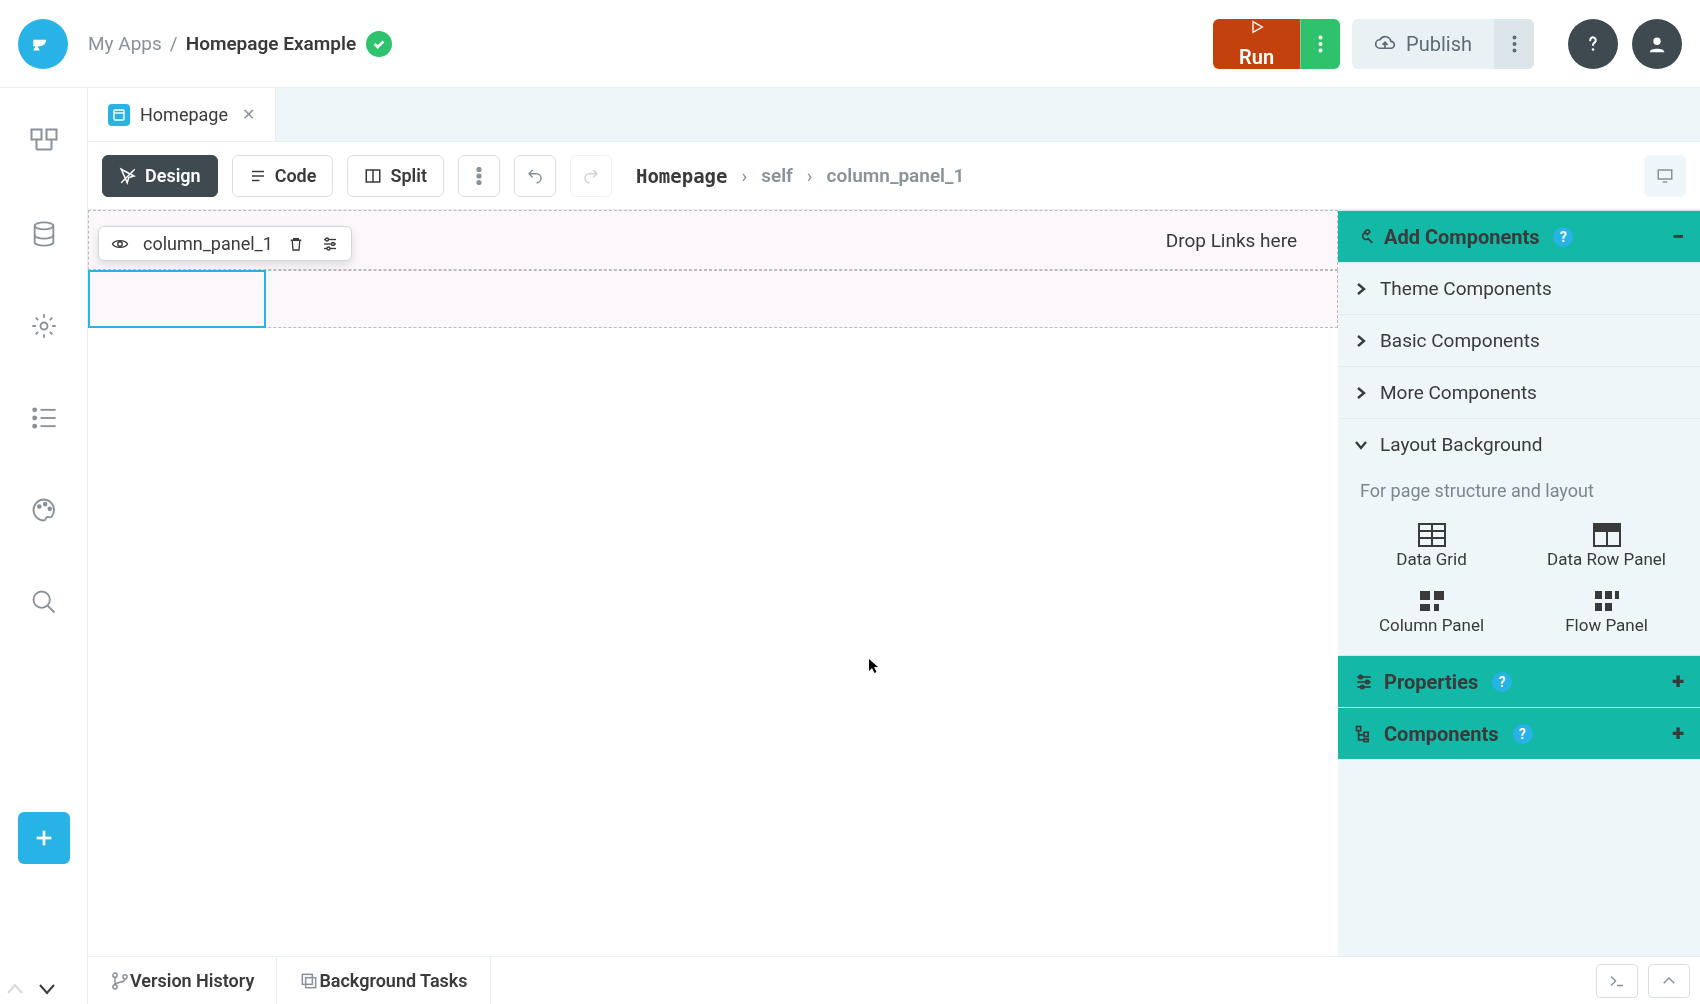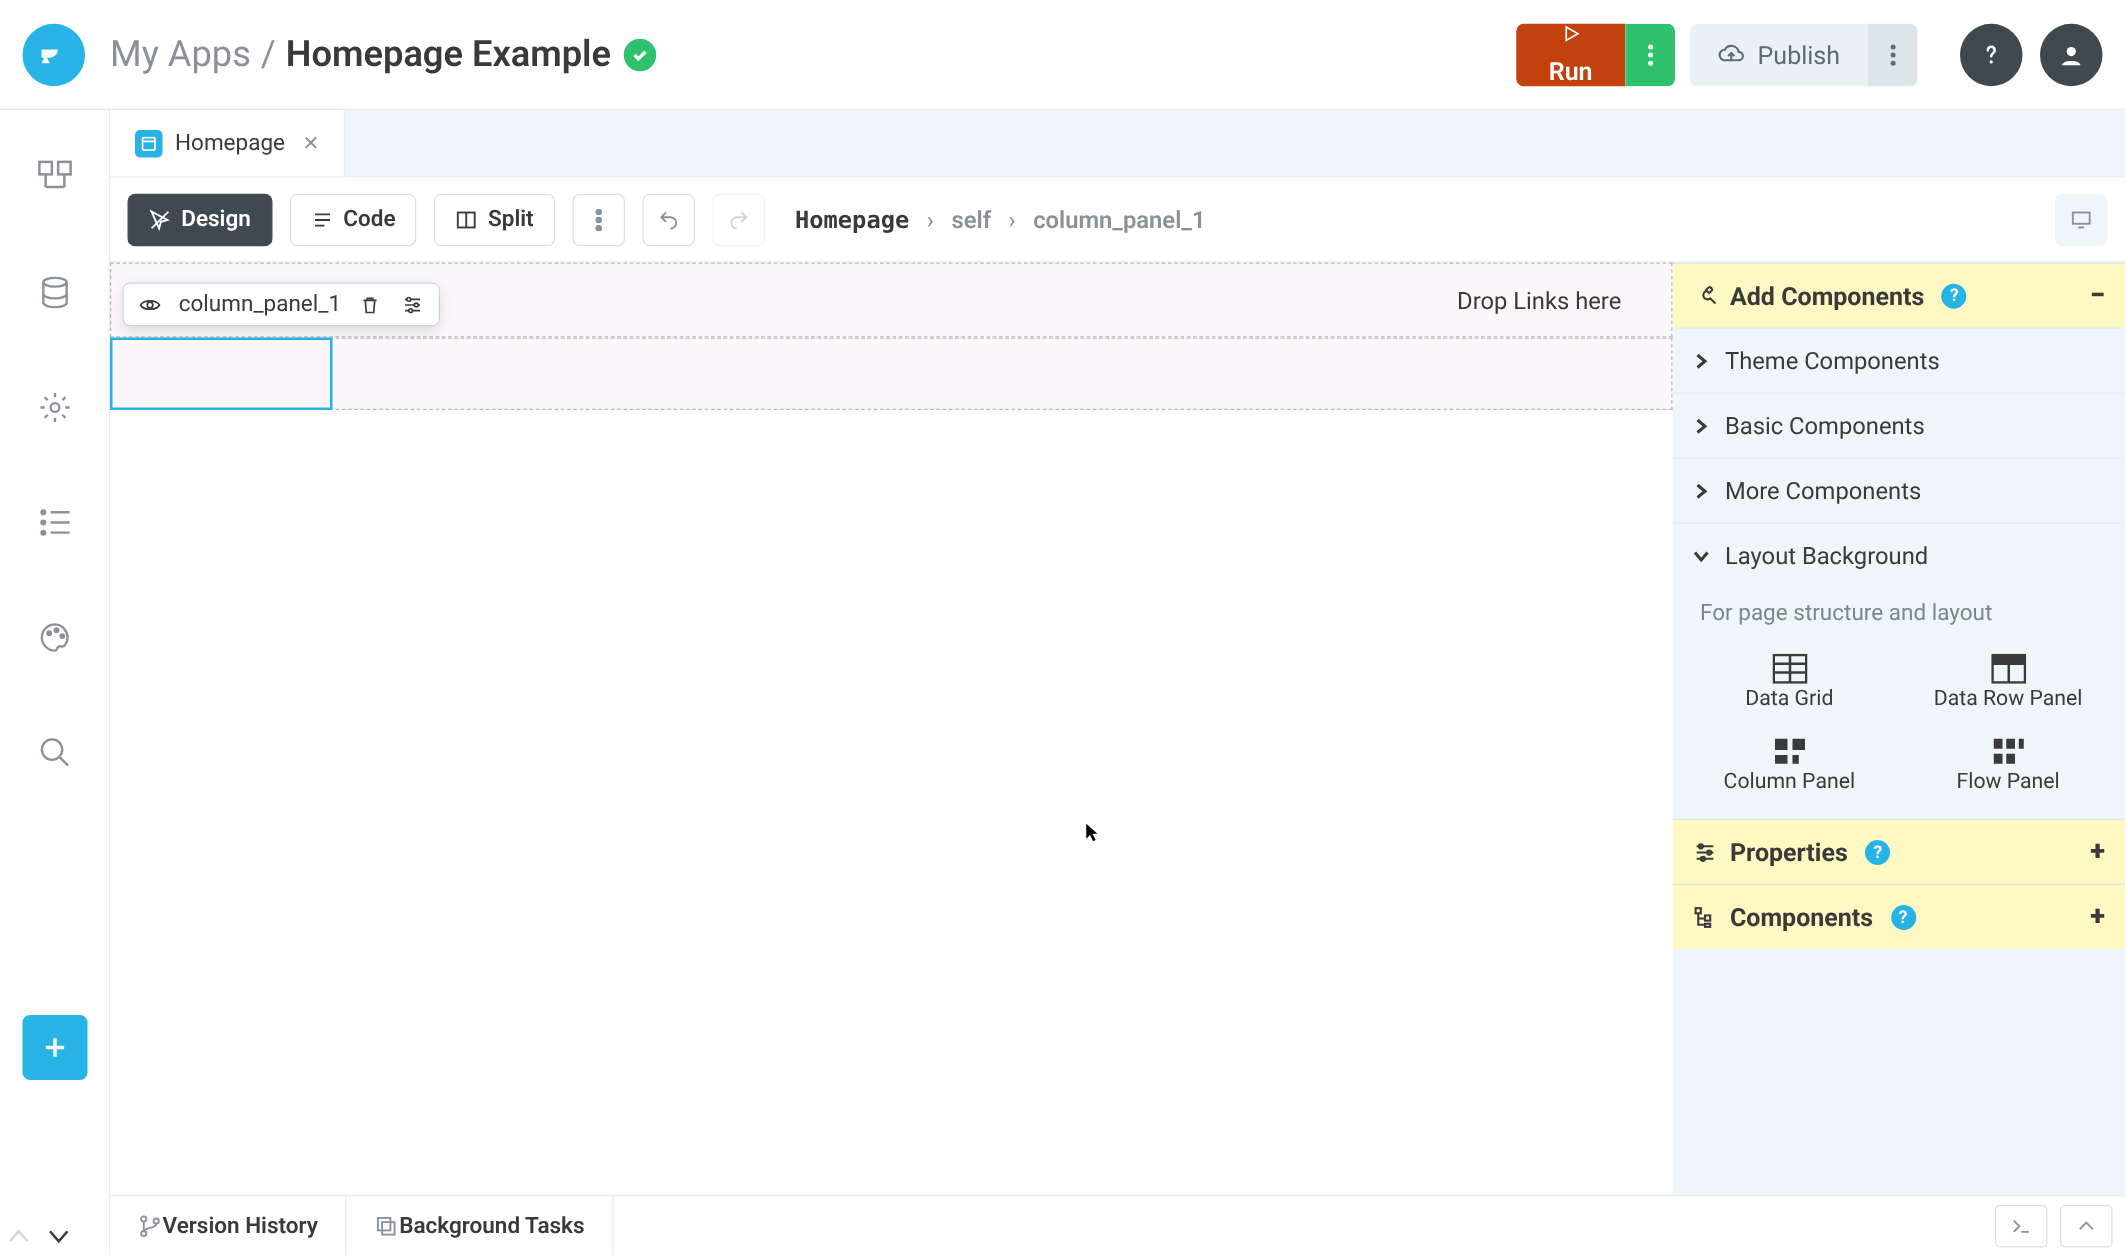--- a/index.html
+++ b/index.html
@@ -2,21 +2,21 @@
 <html><head>
 <meta charset="utf-8">
 <style>
 * { box-sizing: border-box; margin: 0; padding: 0; font-family: -apple-system, BlinkMacSystemFont, "Segoe UI", Roboto, sans-serif; }
 body { background: #fff; color: #3a3a3a; font-size: 15px; overflow: hidden; }
 
 
 .topbar { height: 88px; display: flex; align-items: center; padding: 0 18px; border-bottom: 1px solid #e6eef0; }
 .logo { width: 50px; height: 50px; background: #27b3e6; border-radius: 50%; display: flex; align-items: center; justify-content: center; margin-right: 20px; }
 .logo svg { width: 26px; height: 26px; fill: #fff; }
-.crumbs { font-size: 29px; display: flex; align-items: center; gap: 8px; }
+.crumbs { font-size: 19px; display: flex; align-items: center; gap: 8px; }
 .crumbs .muted { color: #8a9299; }
 .crumbs .sep { color: #8a9299; }
 .crumbs .cur { color: #3a3a3a; font-weight: 600; }
 .status-dot { width: 26px; height: 26px; background: #2dc26b; border-radius: 50%; display: flex; align-items: center; justify-content: center; margin-left: 10px; }
 .status-dot svg { width: 14px; height: 14px; stroke: #fff; stroke-width: 3; fill: none; }
 .tb-spacer { flex: 1; }
 .btn-run { display: flex; align-items: center; gap: 10px; background: #c2410c; color: #fff; height: 50px; padding: 0 26px; border-radius: 6px 0 0 6px; font-size: 20px; font-weight: 600; cursor: pointer; flex-direction: column; }
 .btn-run svg { width: 20px; height: 20px; fill: none; stroke: #fff; stroke-width: 2; }
 .btn-run-more { width: 40px; height: 50px; background: #2dc26b; border-left: 1px solid rgba(255,255,255,0.3); border-radius: 0 6px 6px 0; display:flex; align-items:center; justify-content:center; cursor:pointer; margin-right: 12px; }
 .btn-run-more svg { width: 5px; height: 18px; fill: #fff; }
@@ -62,21 +62,21 @@
 .selected-box { position:absolute; left:0; top:60px; width:178px; height:58px; border:2px solid #27b3e6; }
 .small-dashed { position:absolute; left:86px; top:14px; width:174px; height:42px; border:1px dashed #aaa; background:#fff; }
 
 .sel-floater { position:absolute; left:10px; top:16px; display:flex; align-items:center; background:#fff; border:1px solid #d0d7db; border-radius:6px; padding:6px 10px; gap:12px; box-shadow: 0 4px 10px rgba(0,0,0,0.12); font-family: Menlo, Consolas, monospace; font-size:18px; z-index:5; }
 .sel-floater .fic { width:22px; display:flex; align-items:center; justify-content:center; cursor:pointer; }
 .sel-floater .fic svg { stroke:#3a3a3a; fill:none; stroke-width:1.8; width:18px; height:18px; }
 
 .cursor { position:absolute; left:780px; top:448px; width:12px; height:16px; }
 
 .rightpanel { width: 362px; background:#eef6f9; display:flex; flex-direction:column; overflow-y:auto; }
-.rp-head { height:52px; display:flex; align-items:center; padding:0 16px; gap:10px; font-size:20px; font-weight:700; border-top:1px solid #d8e4e8; background:#fef9c3; }
+.rp-head { height:52px; display:flex; align-items:center; padding:0 16px; gap:10px; font-size:20px; font-weight:700; border-top:1px solid #d8e4e8; background:#14b8a6; }
 .rp-head svg.ic { width:20px; height:20px; stroke:#3a3a3a; fill:none; stroke-width:2; }
 .rp-head .help { width:20px; height:20px; background:#27b3e6; border-radius:50%; color:#fff; font-size:14px; display:flex; align-items:center; justify-content:center; margin-left:4px; }
 .rp-head .coll { margin-left:auto; font-size:22px; font-weight:900; cursor:pointer; }
 
 .rp-cat { height:52px; display:flex; align-items:center; padding:0 16px; gap:12px; font-size:19px; cursor:pointer; border-top:1px solid #e2ecef; }
 .rp-cat svg { width:14px; height:14px; stroke:#3a3a3a; fill:none; stroke-width:2.4; }
 .rp-desc { padding:10px 22px 14px; font-size:18px; color:#7b8790; }
 .rp-grid { display:grid; grid-template-columns:1fr 1fr; gap:20px; padding: 8px 16px 20px; }
 .rp-item { display:flex; flex-direction:column; align-items:center; gap:2px; cursor:pointer; font-size:17px; }
 .rp-item svg { width:28px; height:24px; }

